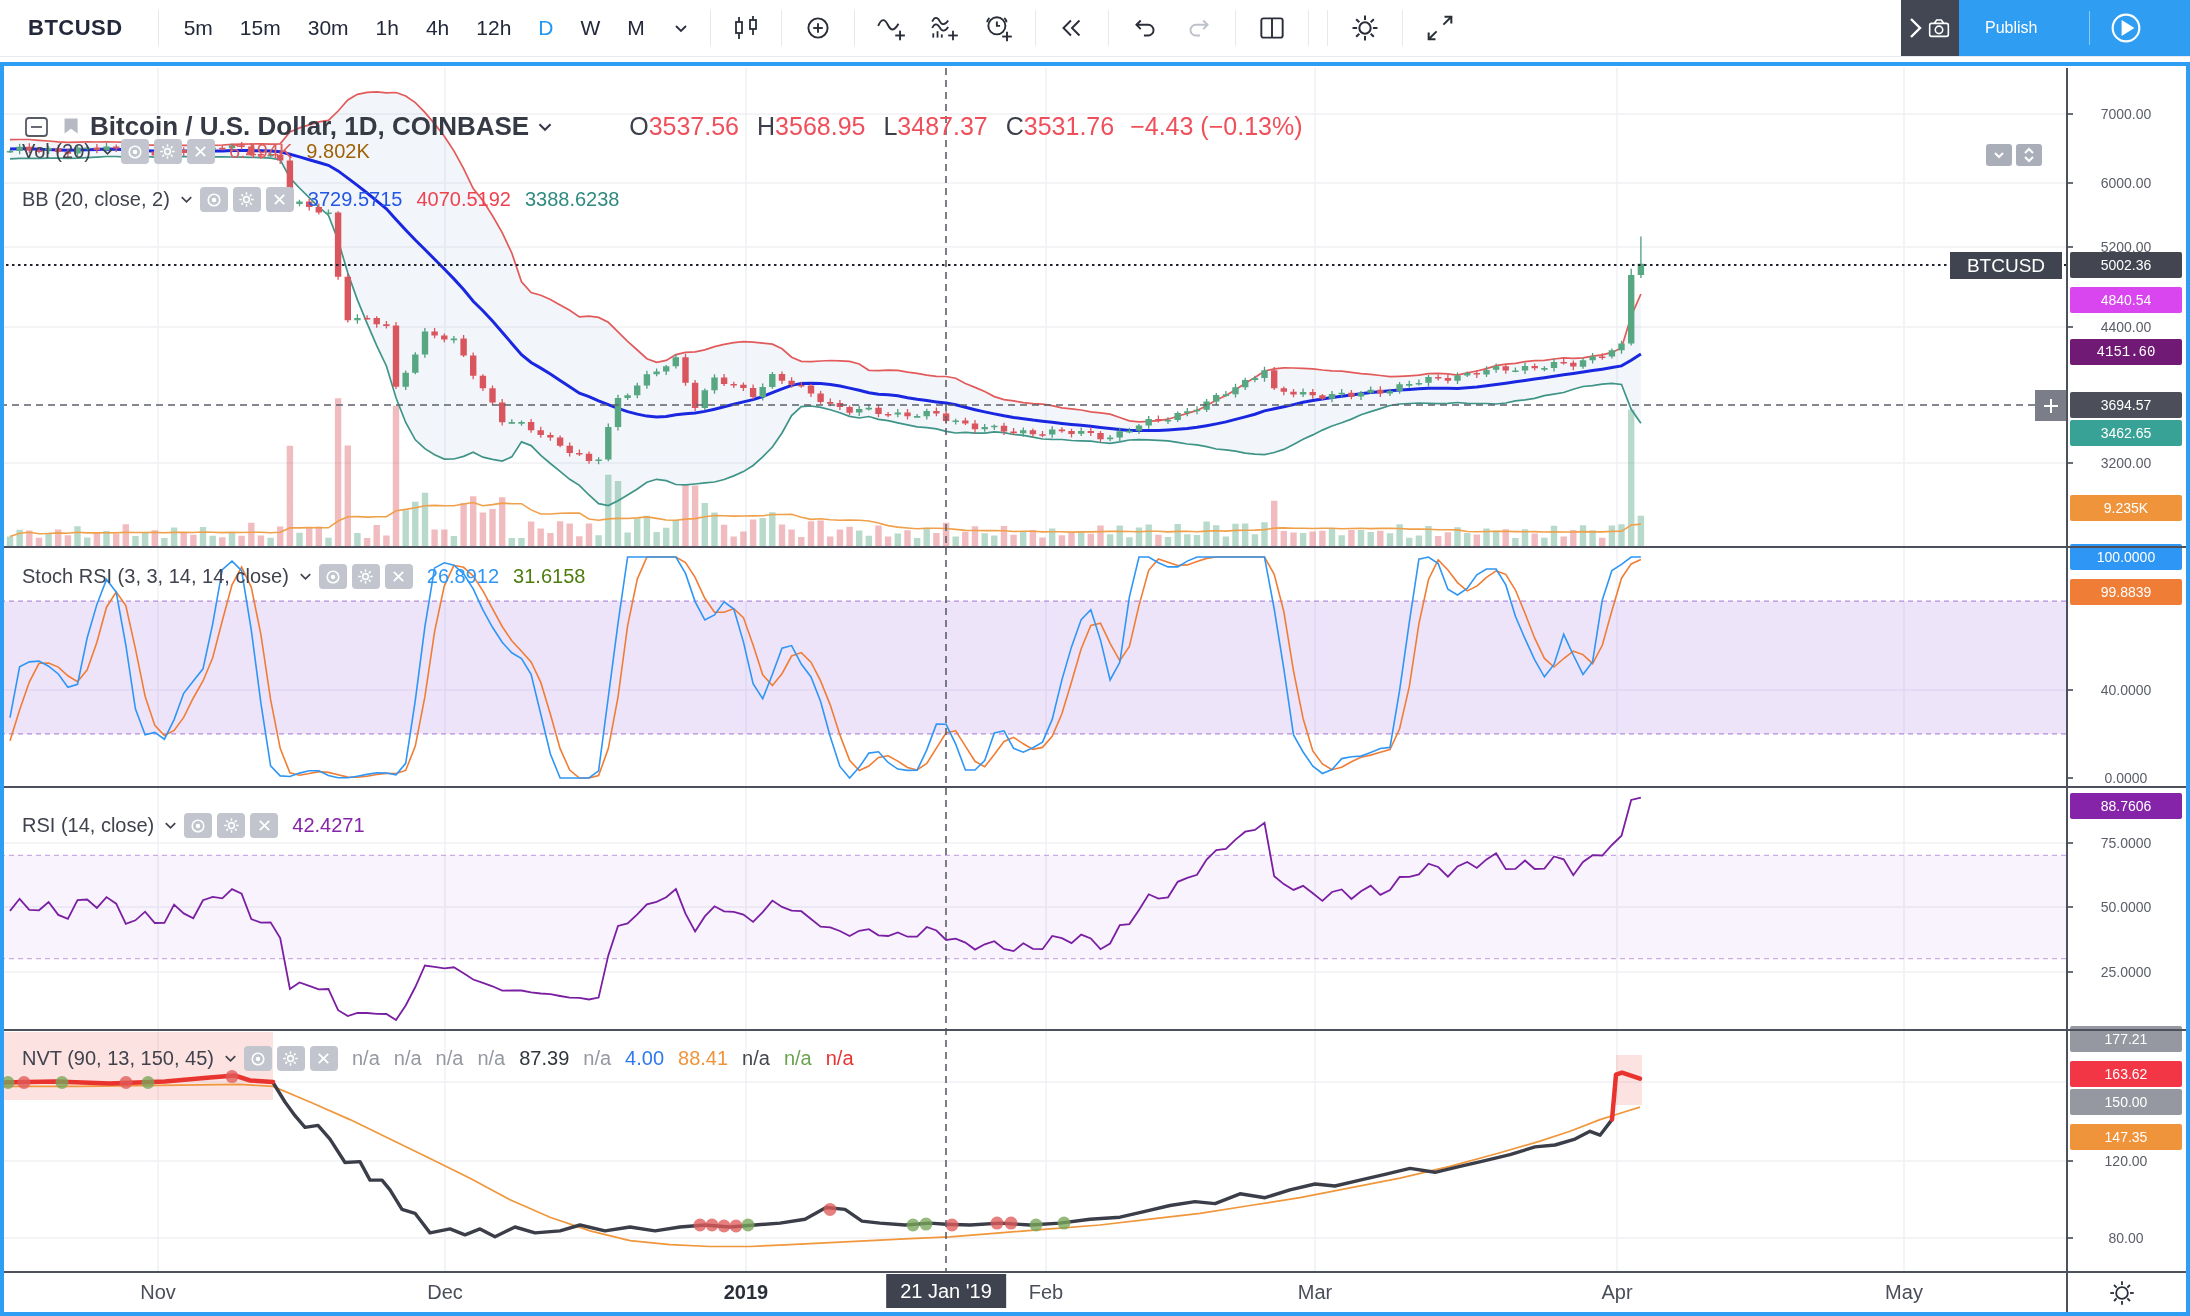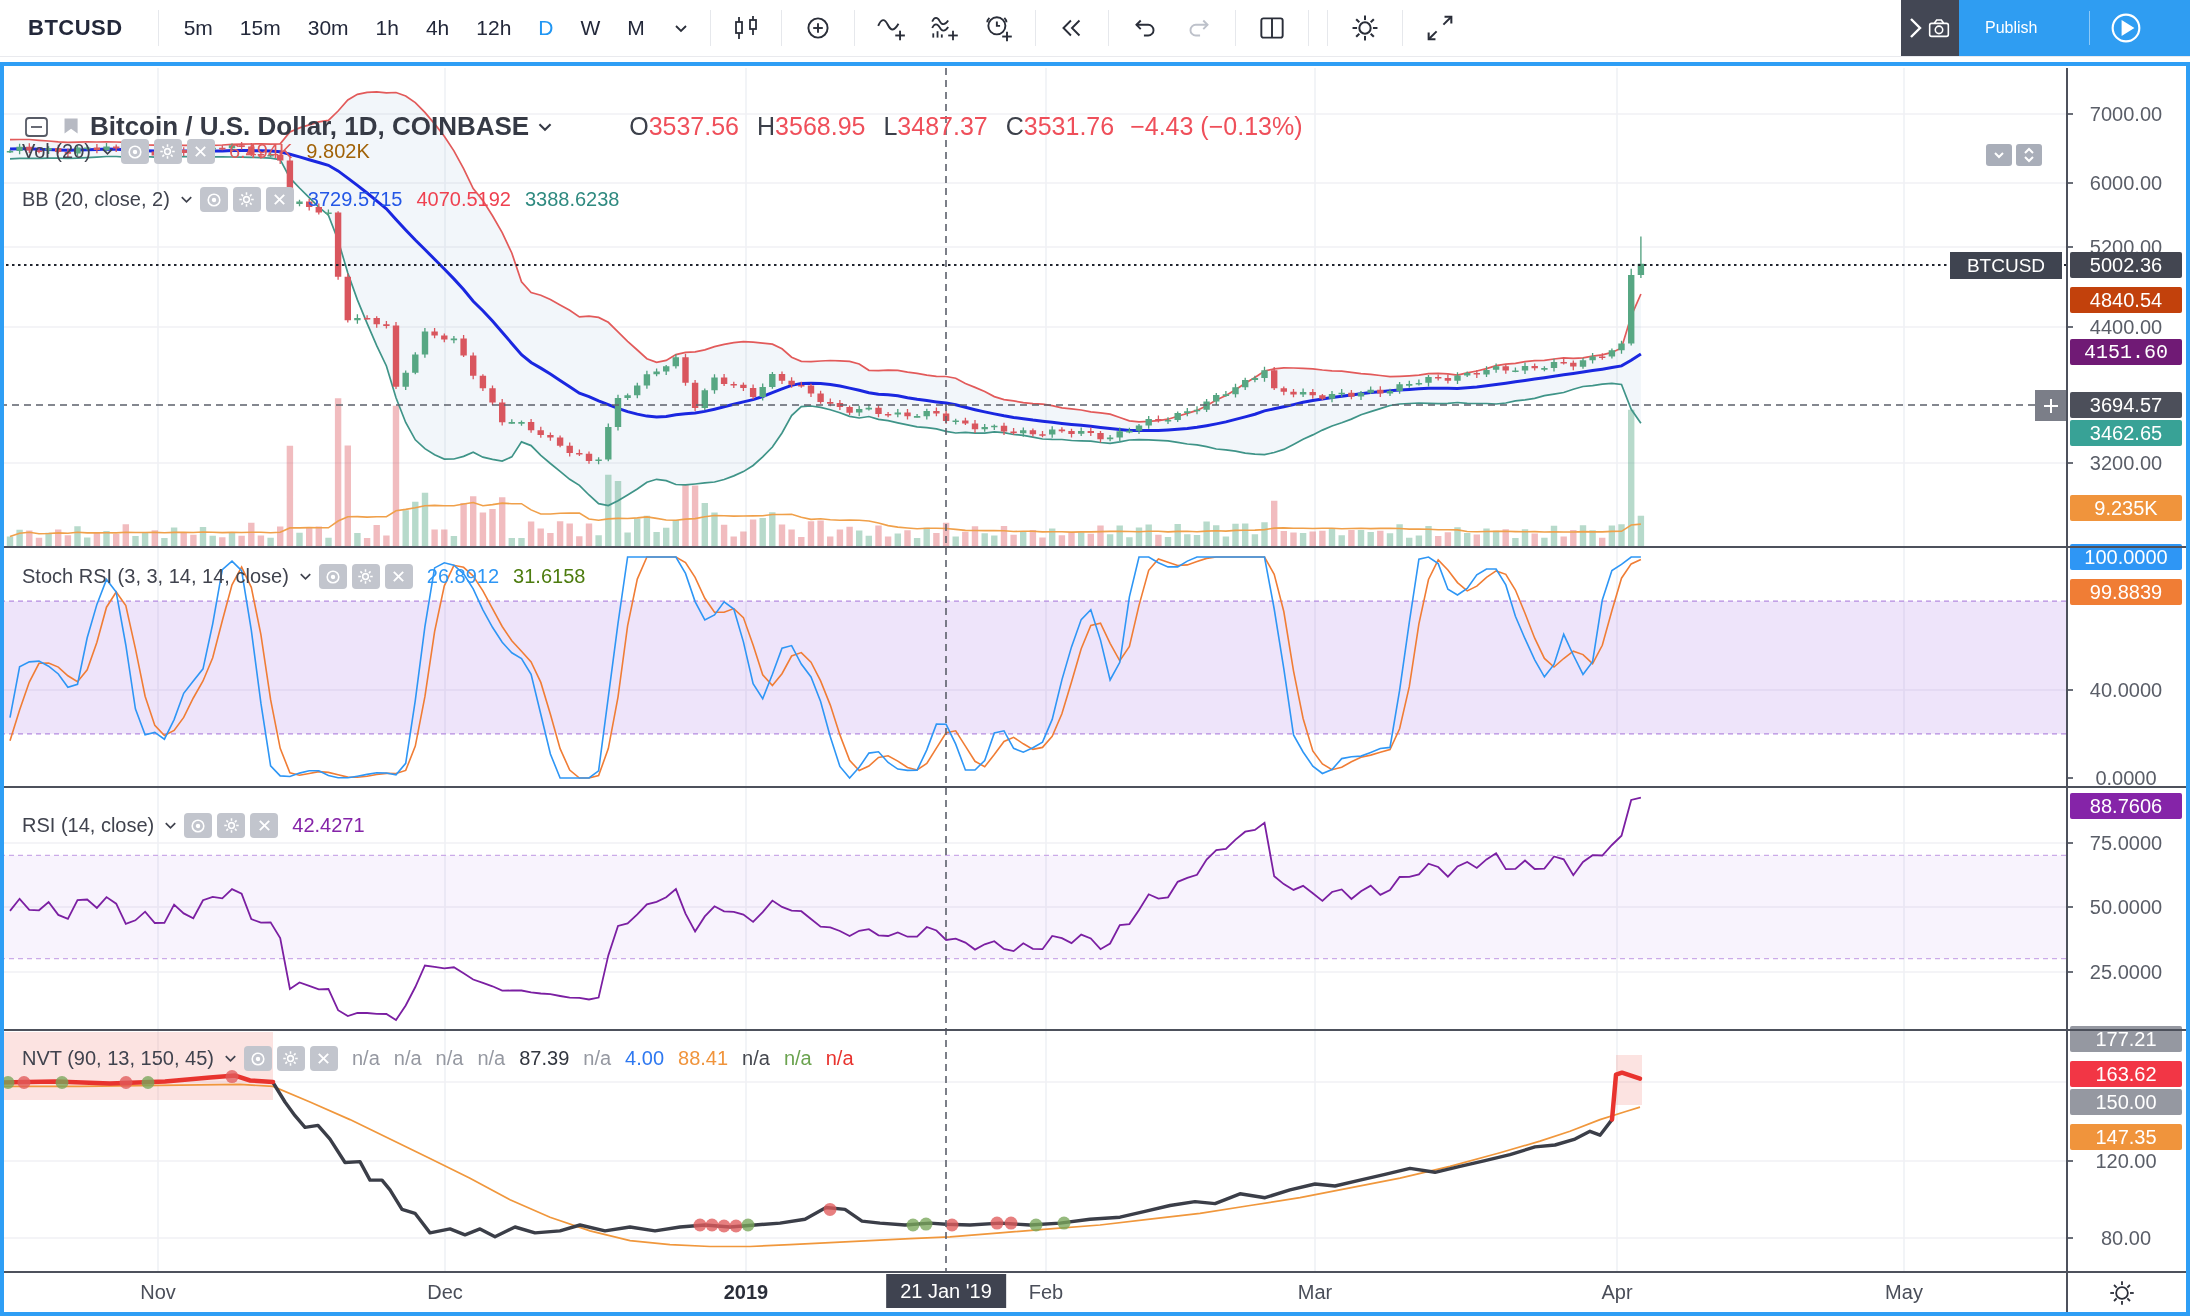--- a/index.html
+++ b/index.html
@@ -26,21 +26,21 @@
 #ohlc{display:flex;font-size:25px;margin-left:56px;align-items:center;}
 #ohlc .lt{color:#3c404a;margin-left:18px;}
 #ohlc .vl{color:#ef4f5a;}
 #ohlc .chg{color:#ef4f5a;margin-left:16px;}
 .ind-row{position:absolute;left:22px;display:flex;align-items:center;z-index:25;font-size:20px;color:#40434e;white-space:nowrap;}
 .ind-row .lbl{margin-right:6px;cursor:pointer;}
 .ind-row .vals span{margin-left:14px;}
 .mini-btn{width:28px;height:25px;background:#c2c5cd;border-radius:4px;display:inline-flex;align-items:center;
   justify-content:center;margin-left:5px;cursor:pointer;}
 .mini-btn:first-of-type{margin-left:12px;}
-.axlabel{position:absolute;left:2070px;width:112px;height:26px;font-size:20px;color:#5a5e68;display:flex;
+.axlabel{position:absolute;left:2070px;width:112px;height:26px;font-size:14px;color:#5a5e68;display:flex;
   align-items:center;justify-content:center;z-index:22;}
 .axbadge{color:#fff;border-radius:2px;}
 .tick{position:absolute;left:2066px;width:7px;height:2px;background:#6a6e78;z-index:22;}
 #axis-bg{position:absolute;left:2066px;top:68px;width:124px;height:1248px;background:#fff;z-index:21;}
 #axis-border{position:absolute;left:2066px;top:68px;width:2px;height:1244px;background:#4d515c;z-index:23;}
 .divider{position:absolute;left:0;width:2190px;height:2px;background:#4d515c;z-index:24;}
 .tlabel{position:absolute;top:1281px;transform:translateX(-50%);font-size:20px;color:#4a4e59;z-index:25;}
 .tbold{font-weight:700;color:#2a2e39;}
 #tbadge{position:absolute;top:1274px;height:34px;padding:0 14px;background:#3f4350;color:#fff;font-size:20px;
   display:flex;align-items:center;transform:translateX(-50%);z-index:26;}
@@ -459,21 +459,21 @@
   <div id="axis-bg"></div>
   <div id="axis-border"></div>
   <div id="axis-labels-host">
       <div class="axlabel" style="top: 101px;">7000.00</div>
       <div class="tick" style="top: 113px;"></div>
       <div class="axlabel" style="top: 170px;">6000.00</div>
       <div class="tick" style="top: 182px;"></div>
       <div class="axlabel" style="top: 234px;">5200.00</div>
       <div class="tick" style="top: 246px;"></div>
       <div class="axlabel axbadge" style="top: 252px; background: rgb(67, 70, 81);">5002.36</div>
-      <div class="axlabel axbadge" style="top: 287px; background: #c2410c;">4840.54</div>
+      <div class="axlabel axbadge" style="top: 287px; background: #d946ef;">4840.54</div>
       <div class="axlabel" style="top: 314px;">4400.00</div>
       <div class="tick" style="top: 326px;"></div>
       <div class="axlabel axbadge" style="top: 339px; background: #701a75; font-family: Liberation Mono, monospace;">4151.60</div>
       <div class="axlabel axbadge" style="top: 392px; background: rgb(76, 79, 90);">3694.57</div>
       <div class="axlabel axbadge" style="top: 420px; background: rgb(56, 162, 150);">3462.65</div>
       <div class="axlabel" style="top: 450px;">3200.00</div>
       <div class="tick" style="top: 462px;"></div>
       <div class="axlabel axbadge" style="top: 495px; background: rgb(240, 148, 60);">9.235K</div>
       <div class="axlabel axbadge" style="top: 544px; background: rgb(46, 150, 245);">100.0000</div>
       <div class="axlabel axbadge" style="top: 579px; background: rgb(240, 125, 53);">99.8839</div>

